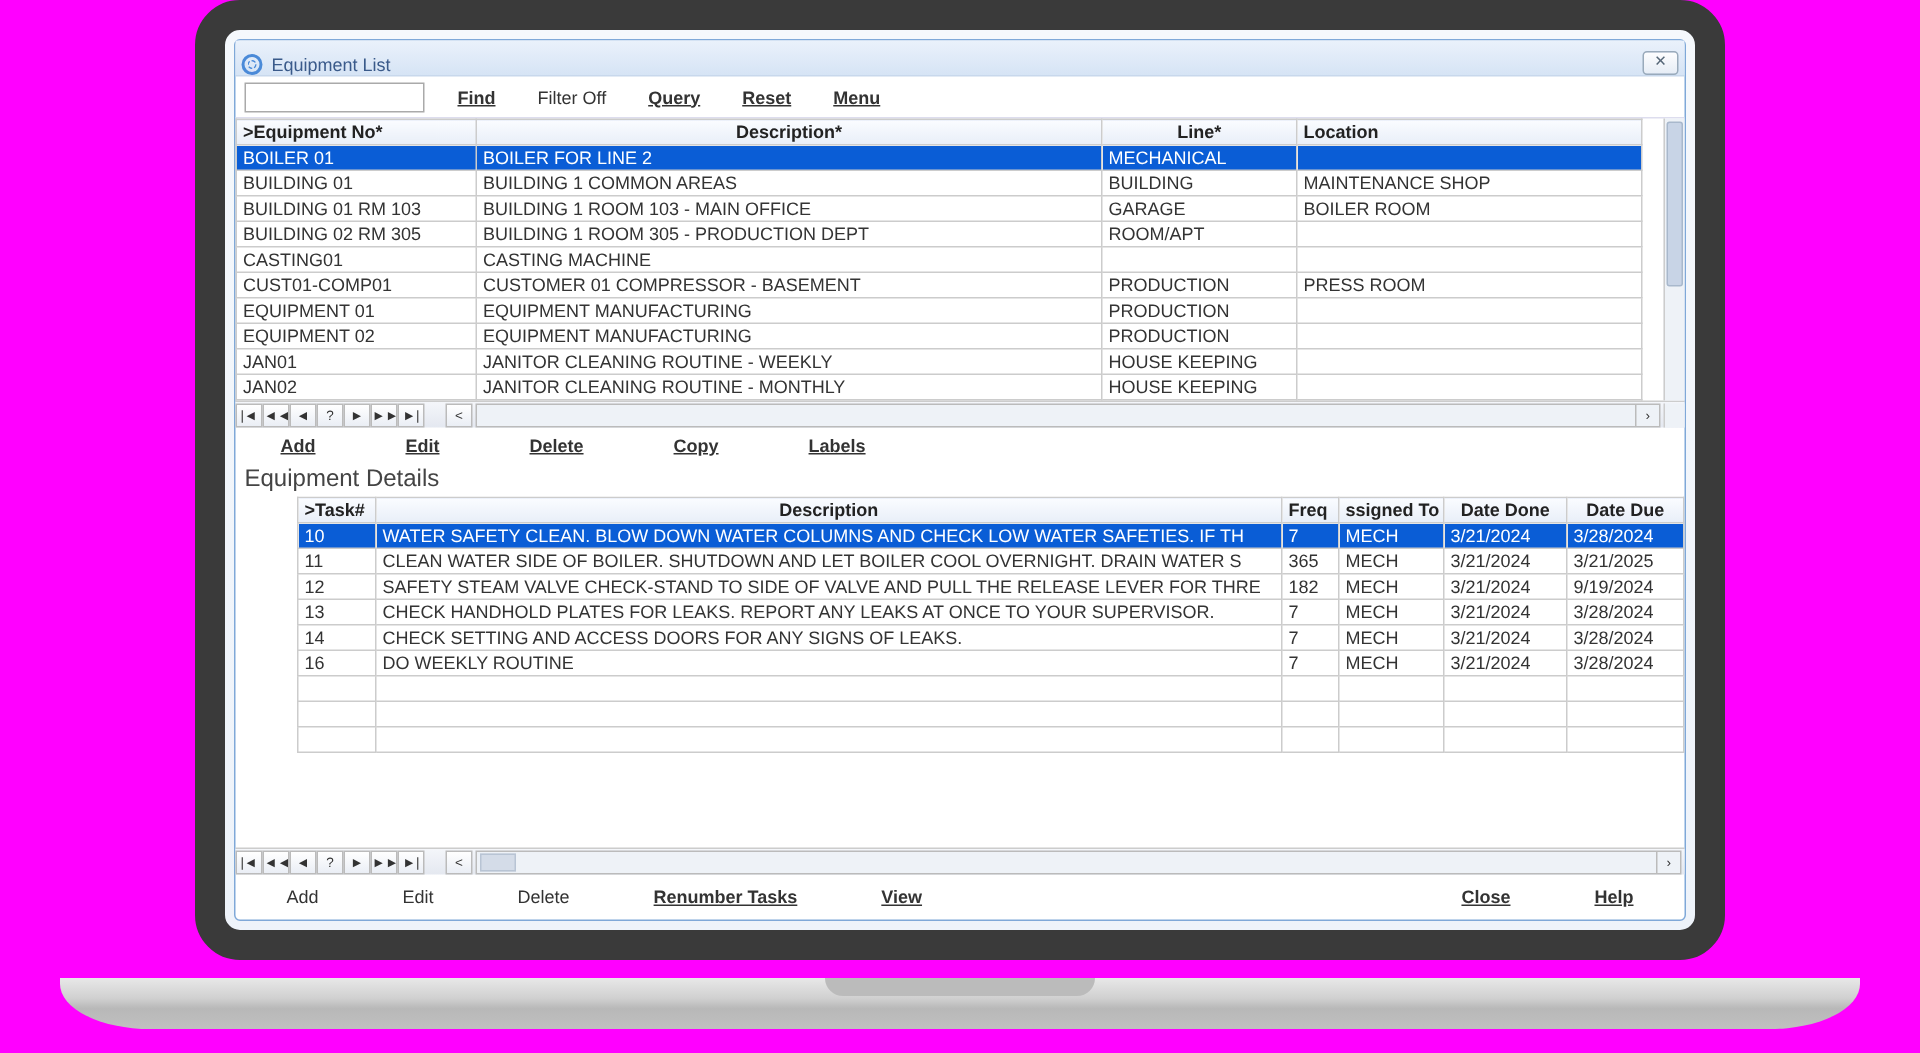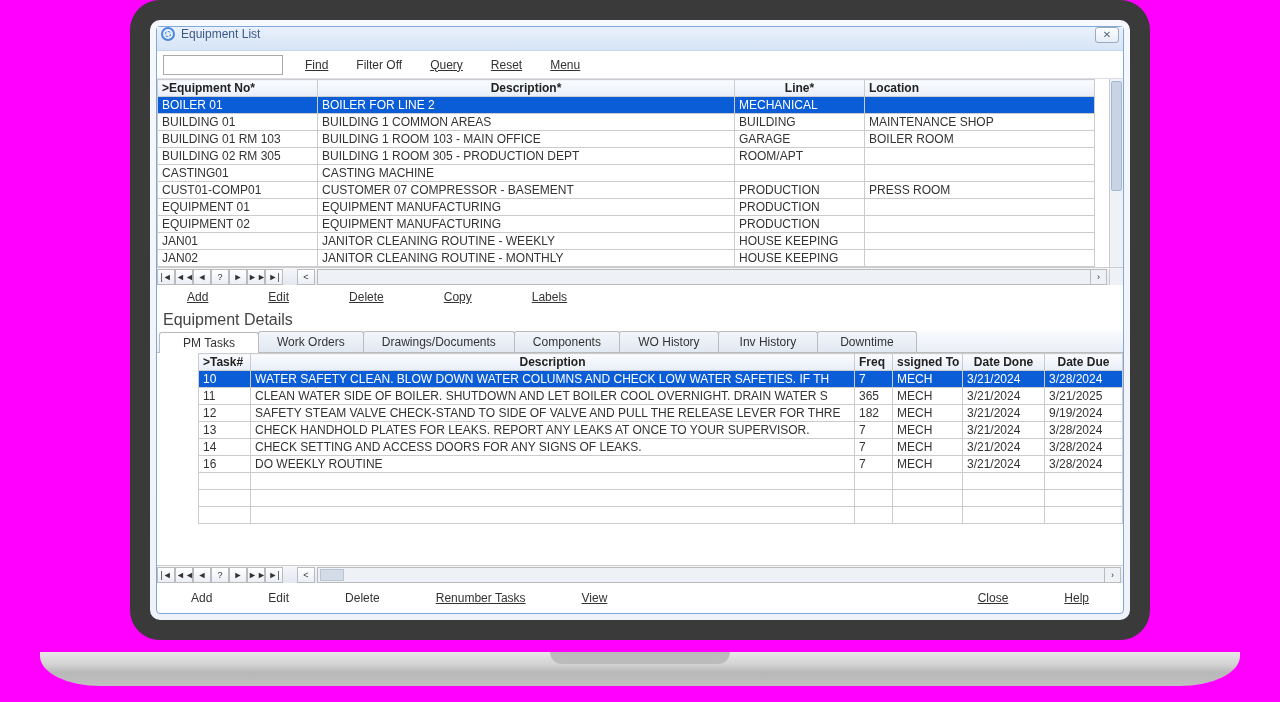--- a/index.html
+++ b/index.html
@@ -57,21 +57,21 @@
     border: 1px solid #7fa8d8;
     border-radius: 4px;
     display: flex;
     flex-direction: column;
   }
   .titlebar {
     height: 24px;
     background: linear-gradient(#eaf1fb,#d6e4f5);
     border-bottom: 1px solid #c8d8ec;
     display: flex;
-    align-items: flex-start;
+    align-items: flex-end;
     padding: 0 4px;
     font-size: 12px;
     color: #3a5a8a;
   }
   .titlebar .app-icon {
     width: 14px; height: 14px;
     border: 2px solid #4a8ad8;
     border-radius: 50%;
     margin-right: 6px;
     position: relative;
@@ -102,21 +102,21 @@
   .search-input {
     width: 120px;
     height: 20px;
     border: 1px solid #aaa;
     padding: 0 4px;
   }
   .mitem {
     padding: 2px 6px;
     cursor: pointer;
   }
-  .mitem .ul { text-decoration: underline; }
+  .mitem .ul { text-decoration: underline; font-weight: bold; }
   table.grid {
     width: calc(100% - 14px);
     border-collapse: collapse;
     table-layout: fixed;
   }
   .grid th, .grid td {
     border: 1px solid #ccc;
     padding: 1px 4px;
     text-align: left;
     white-space: nowrap;
@@ -300,21 +300,21 @@
                   <td></td>
                 </tr>
                 <tr>
                   <td>CASTING01</td>
                   <td>CASTING MACHINE</td>
                   <td></td>
                   <td></td>
                 </tr>
                 <tr>
                   <td>CUST01-COMP01</td>
-                  <td>CUSTOMER 07 COMPRESSOR - BASEMENT</td>
+                  <td>CUSTOMER 01 COMPRESSOR - BASEMENT</td>
                   <td>PRODUCTION</td>
                   <td>PRESS ROOM</td>
                 </tr>
                 <tr>
                   <td>EQUIPMENT 01</td>
                   <td>EQUIPMENT MANUFACTURING</td>
                   <td>PRODUCTION</td>
                   <td></td>
                 </tr>
                 <tr>
@@ -362,29 +362,20 @@
       <div class="actionrow">
         <span class="mitem"><span class="ul">Add</span></span>
         <span class="mitem"><span class="ul">Edit</span></span>
         <span class="mitem"><span class="ul">Delete</span></span>
         <span class="mitem"><span class="ul">Copy</span></span>
         <span class="mitem"><span class="ul">Labels</span></span>
       </div>
 
       <div class="fieldset-label">Equipment Details</div>
 
-      <div class="tabs">
-        <div class="tab active">PM Tasks</div>
-        <div class="tab">Work Orders</div>
-        <div class="tab">Drawings/Documents</div>
-        <div class="tab">Components</div>
-        <div class="tab">WO History</div>
-        <div class="tab">Inv History</div>
-        <div class="tab">Downtime</div>
-      </div>
 
       <div class="tasktable-wrap">
         <div class="tasks-scroll">
           <table class="grid" style="width:100%">
             <colgroup>
               <col style="width:52px">
                 <col>
                 <col style="width:38px">
                 <col style="width:70px">
                 <col style="width:82px">

